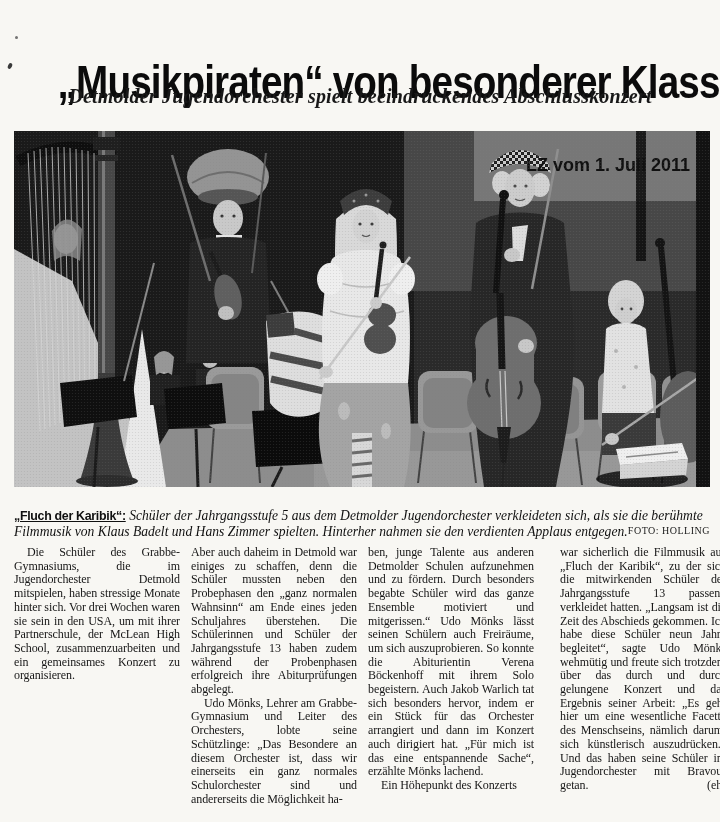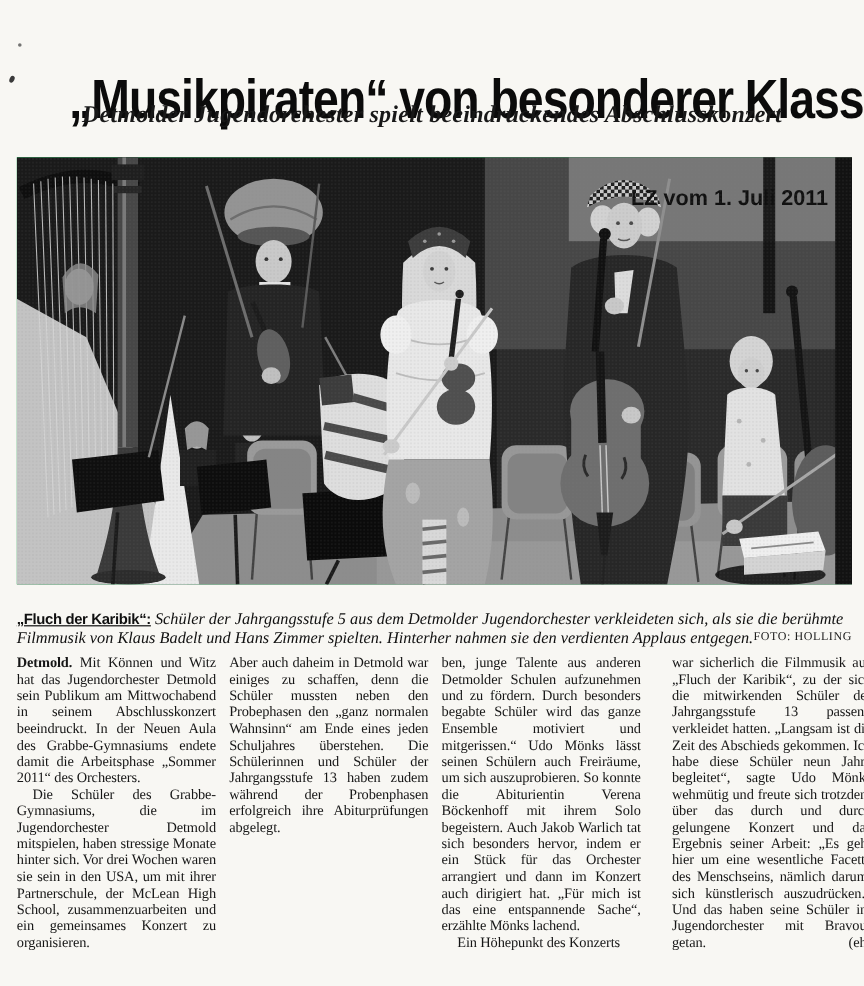--- a/index.html
+++ b/index.html
@@ -14,21 +14,21 @@
     color:#0b0b0b;white-space:nowrap;letter-spacing:-1px;
     transform:scaleX(.84);transform-origin:50% 50%;
   }
   .subhead{
     position:absolute;top:85px;left:0;width:720px;text-align:center;
     font-style:italic;font-weight:bold;font-size:20px;color:#181818;
     letter-spacing:.2px;
   }
   figure.photo{
     position:absolute;left:14px;top:131px;width:696px;height:356px;margin:0;
-    background:#22c55e;
+    background:#fdba74;
   }
   figure.photo svg{display:block;}
   .caption{
     position:absolute;left:14px;top:494px;width:696px;
     font-size:13.6px;line-height:16.5px;font-style:italic;color:#101010;
   }
   .caption .lead{
     font-style:normal;font-family:"Liberation Sans", sans-serif;
     font-weight:bold;font-size:12.4px;letter-spacing:-.3px;text-decoration:underline;
   }
@@ -278,25 +278,25 @@
     <rect x="0" y="0" width="696" height="356" fill="url(#halftone)" opacity="0.22"></rect>
   </svg>
 </figure>
 
 <p class="caption">
   <span class="lead">„Fluch der Karibik“:</span><span> Schüler der Jahrgangsstufe 5 aus dem Detmolder Jugendorchester verkleideten sich, als sie die berühmte Filmmusik von Klaus Badelt und Hans Zimmer spielten. Hinterher nahmen sie den verdienten Applaus entgegen.</span>
   <span class="credit">FOTO: HOLLING</span>
 </p>
 
 <div class="col c1">
-    <p><strong>Detmold.</strong> Mit Können und Witz hat das Jugendorchester Detmold sein Publikum am Mittwochabend in seinem Abschlusskonzert beeindruckt. In der Neuen Aula des Grabbe-Gymnasiums endete damit die Arbeitsphase „Sommer 2011“ des Orchesters.</p>
     <p class="ind">Die Schüler des Grabbe-Gymnasiums, die im Jugendorchester Detmold mitspielen, haben stressige Monate hinter sich. Vor drei Wochen waren sie sein in den USA, um mit ihrer Partnerschule, der McLean High School, zusammenzuarbeiten und ein gemeinsames Konzert zu organisieren.</p>
   </div>
 <div class="col c2">
     <p>Aber auch daheim in Detmold war einiges zu schaffen, denn die Schüler mussten neben den Probephasen den „ganz normalen Wahnsinn“ am Ende eines jeden Schuljahres überstehen. Die Schülerinnen und Schüler der Jahrgangsstufe 13 haben zudem während der Probenphasen erfolgreich ihre Abiturprüfungen abgelegt.</p>
+    <p class="ind">Udo Mönks, Lehrer am Grabbe-Gymnasium und Leiter des Orchesters, lobte seine Schützlinge: „Das Besondere an diesem Orchester ist, dass wir einerseits ein ganz normales Schulorchester sind und andererseits die Möglichkeit ha-</p>
   </div>
 <div class="col c3">
     <p>ben, junge Talente aus anderen Detmolder Schulen aufzunehmen und zu fördern. Durch besonders begabte Schüler wird das ganze Ensemble motiviert und mitgerissen.“ Udo Mönks lässt seinen Schülern auch Freiräume, um sich auszuprobieren. So konnte die Abiturientin Verena Böckenhoff mit ihrem Solo begeistern. Auch Jakob Warlich tat sich besonders hervor, indem er ein Stück für das Orchester arrangiert und dann im Konzert auch dirigiert hat. „Für mich ist das eine entspannende Sache“, erzählte Mönks lachend.</p>
     <p class="ind">Ein Höhepunkt des Konzerts</p>
   </div>
 <div class="col c4">
     <p>war sicherlich die Filmmusik aus „Fluch der Karibik“, zu der sich die mitwirkenden Schüler der Jahrgangsstufe 13 passend verkleidet hatten. „Langsam ist die Zeit des Abschieds gekommen. Ich habe diese Schüler neun Jahre begleitet“, sagte Udo Mönks wehmütig und freute sich trotzdem über das durch und durch gelungene Konzert und das Ergebnis seiner Arbeit: „Es geht hier um eine wesentliche Facette des Menschseins, nämlich darum, sich künstlerisch auszudrücken.“ Und das haben seine Schüler im Jugendorchester mit Bravour getan.<span class="signoff">(eh)</span></p>
   </div>
 
 </body></html>

